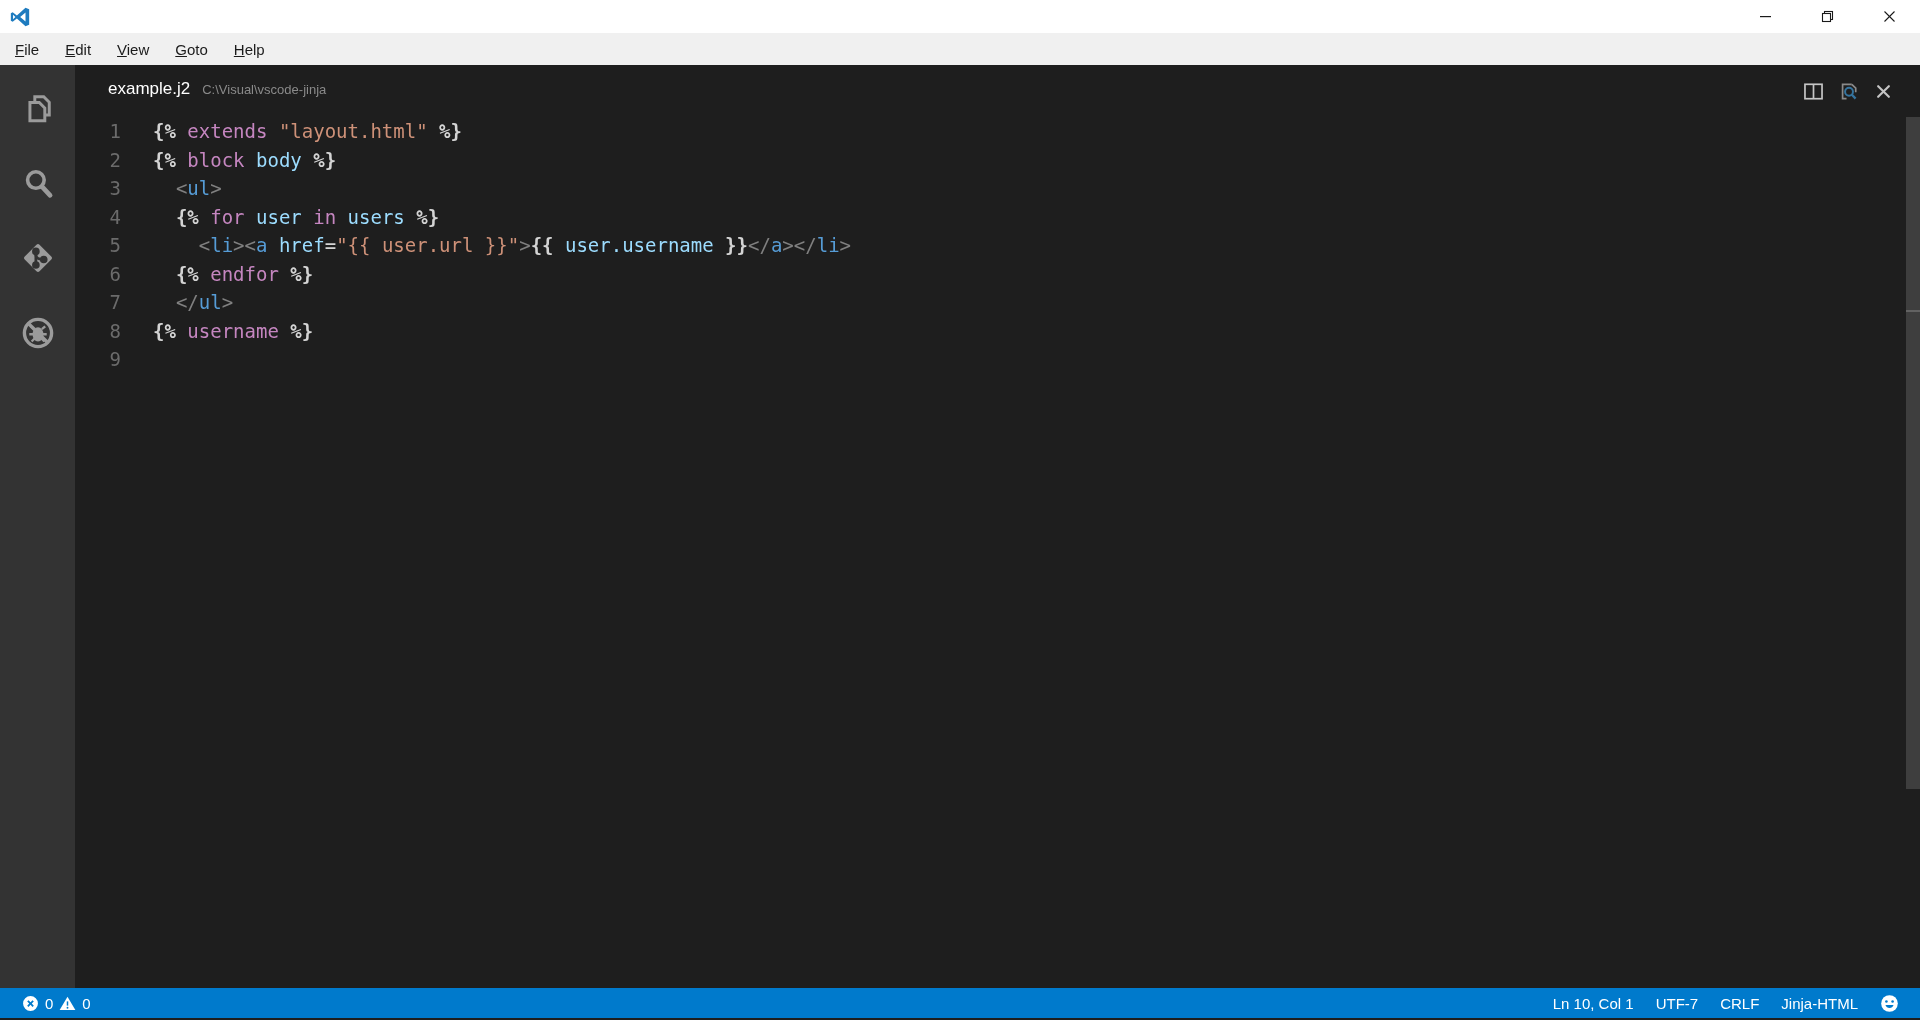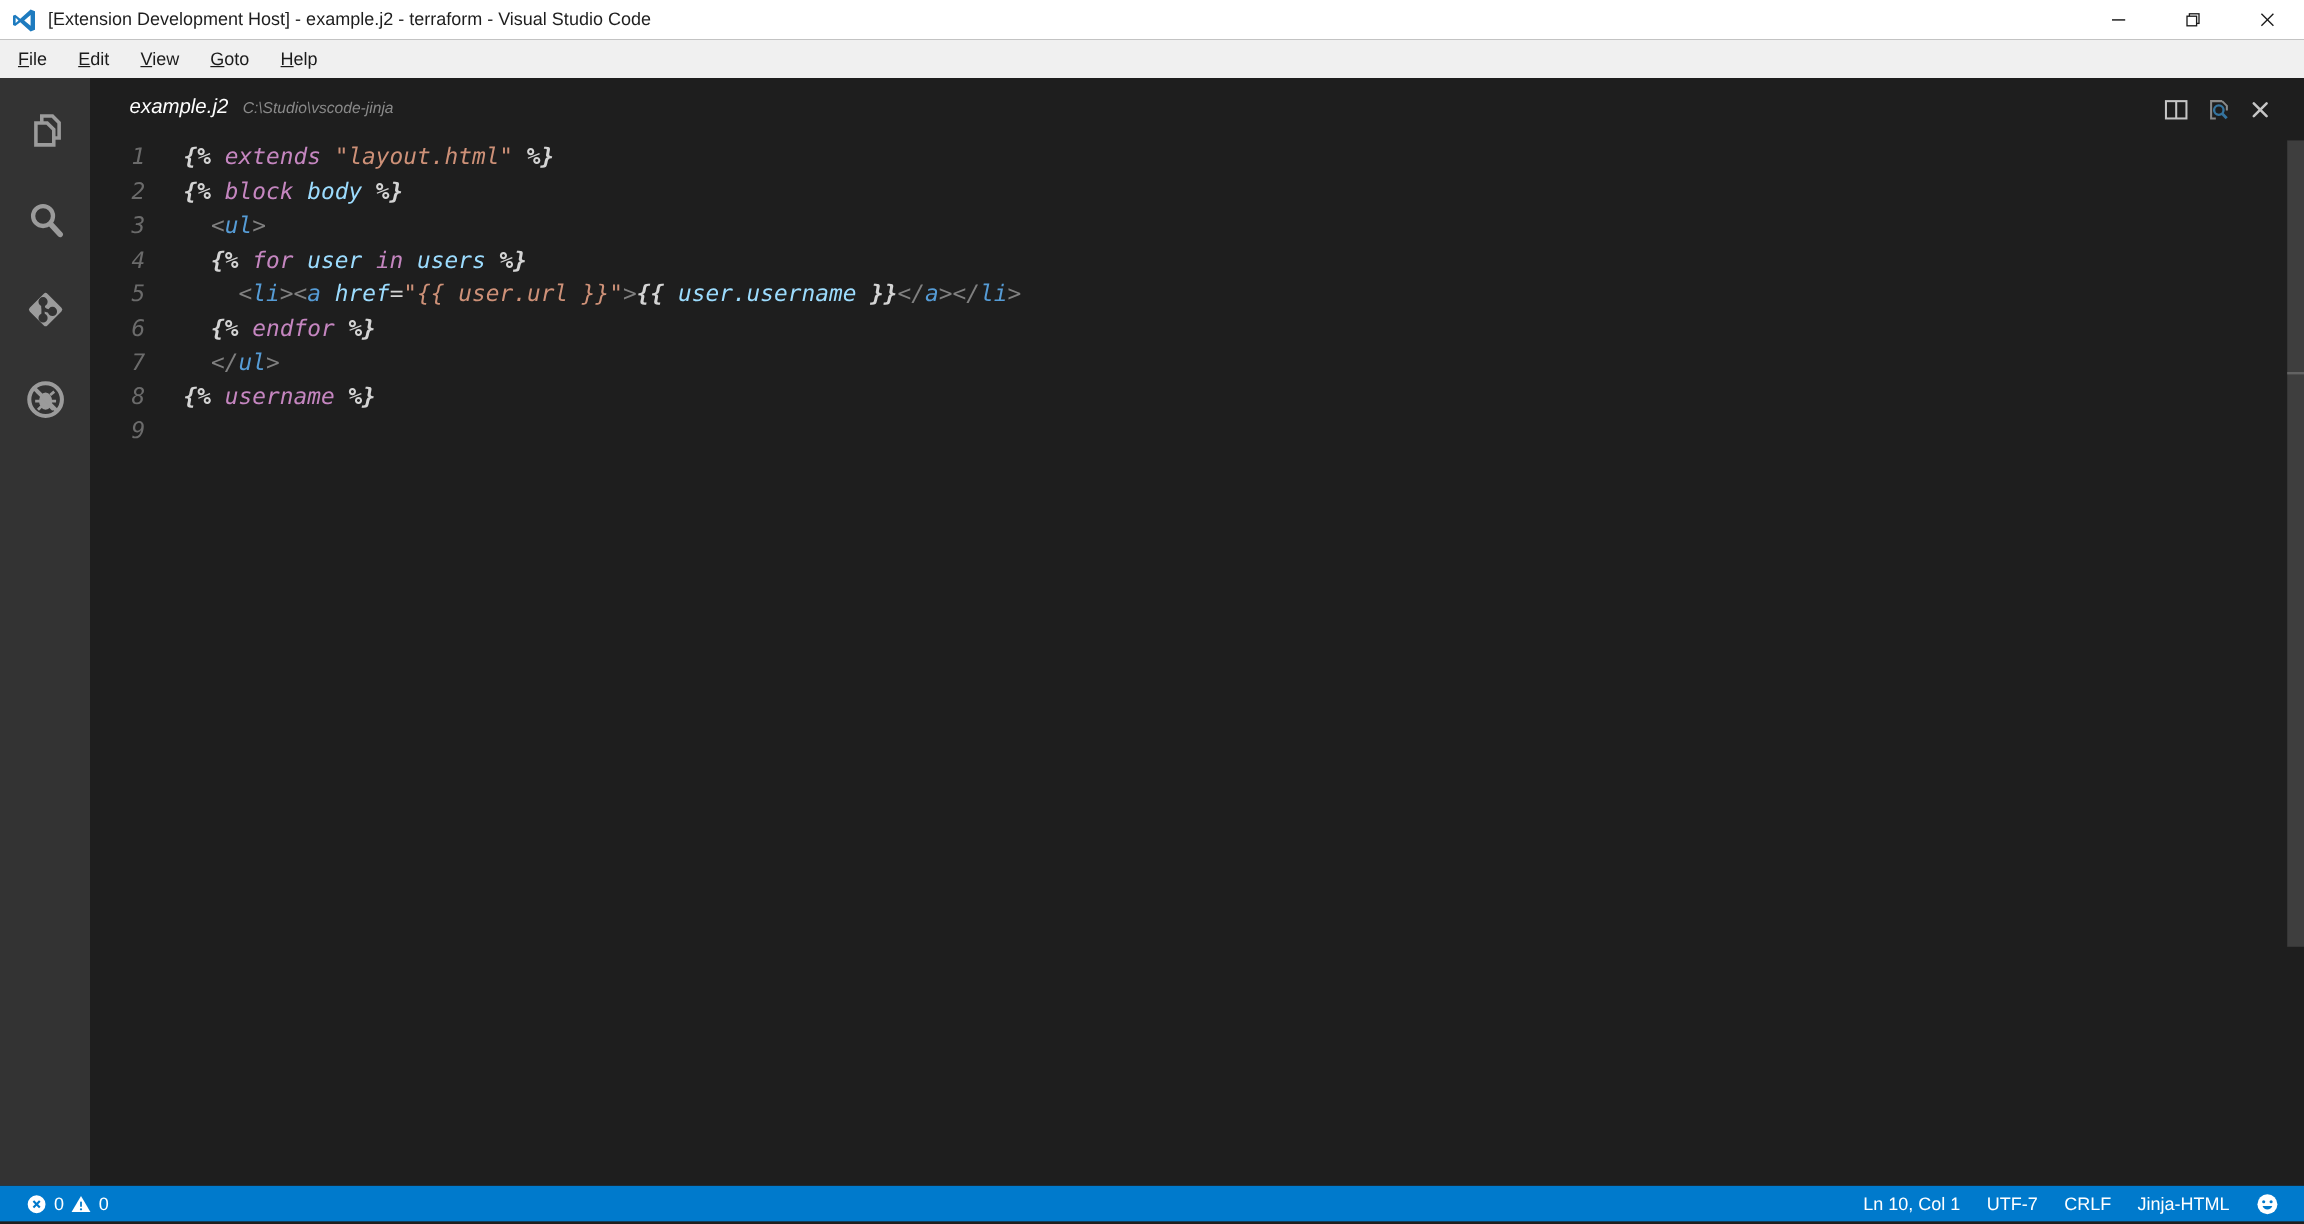--- a/index.html
+++ b/index.html
@@ -18,21 +18,21 @@
   .menu-item { padding: 0 13px; font-size: 15px; color: #1b1b1b; cursor: default; }
   .menu-item .mn { text-decoration: underline; }
 
   
   .main { display: flex; height: 923px; }
 
   .activitybar { width: 75px; background: #333333; padding-top: 5px; flex-shrink: 0; }
   .activity-item { height: 75px; display: flex; align-items: center; justify-content: center; }
   .activity-item .icon { width: 36px; height: 36px; display: flex; align-items: center; justify-content: center; }
 
-  .editor { flex: 1; position: relative; background: #1e1e1e; overflow: hidden; font-style: italic; }
+  .editor { flex: 1; position: relative; background: #1e1e1e; overflow: hidden; }
 
   .editor-header { height: 52px; display: flex; align-items: baseline; padding-left: 33px; padding-top: 14px; }
   .file-name { color: #ffffff; font-size: 17px; }
   .file-path { color: #8a8a8a; font-size: 13px; margin-left: 12px; }
   .editor-actions { position: absolute; right: 26px; top: 0; height: 52px; display: flex; align-items: center; gap: 13px; }
   .editor-action { width: 22px; height: 22px; display: flex; align-items: center; justify-content: center; }
 
   
   .code { position: relative; }
   .code-line { display: flex; height: 28.5px; font-family: "DejaVu Sans Mono", monospace; font-size: 19px; line-height: 28.5px; white-space: pre; }
@@ -58,21 +58,20 @@
 <body>
 
 <div class="titlebar">
   <span class="logo">
     <svg width="24" height="22" viewBox="0 0 24 24">
       <path fill="#1e7bbf" fill-rule="evenodd" d="M18 2 L22 3.6 V20.4 L18 22 L8.6 13.6 L4 17.2 L2 16.2 V7.8 L4 6.8 L8.6 10.4 Z
            M18 7.2 L12.2 12 L18 16.8 Z
            M4.4 9.6 V14.4 L7 12 Z"></path>
     </svg>
   </span>
-  <span class="title">[Extension Development Host] - example.j2 - terraform - Visual Studio Code</span>
   <div class="win-controls" id="win-controls">
       <div class="win-btn">
         <span class="status-icon">
           <svg width="13" height="13" viewBox="0 0 13 13">
             <rect x="1" y="6" width="11" height="1.2" fill="#1a1a1a"></rect>
           </svg>
         </span>
       </div>
       <div class="win-btn">
         <span class="status-icon">
@@ -143,21 +142,21 @@
             </g>
             <line x1="3.5" y1="3.5" x2="12.5" y2="12.5" stroke-width="1.6"></line>
           </svg>
         </span>
       </div>
     </div>
 
   <div class="editor">
     <div class="editor-header">
       <span class="file-name">example.j2</span>
-      <span class="file-path">C:\Studio\vscode-jinja</span>
+      <span class="file-path">C:\Visual\vscode-jinja</span>
       <div class="editor-actions" id="editor-actions">
           <div class="editor-action">
             <span class="status-icon">
               <svg width="21" height="21" viewBox="0 0 16 16" fill="none" stroke="#c5c5c5" stroke-width="1.3">
                 <rect x="1.5" y="2.5" width="13" height="11"></rect>
                 <line x1="8" y1="2.5" x2="8" y2="13.5"></line>
               </svg>
             </span>
           </div>
           <div class="editor-action">

